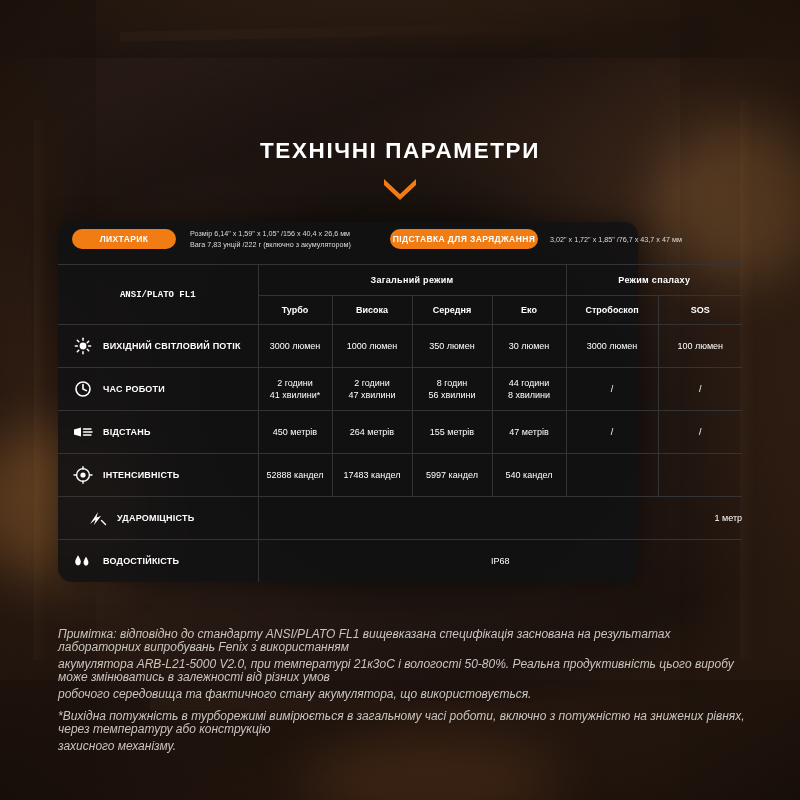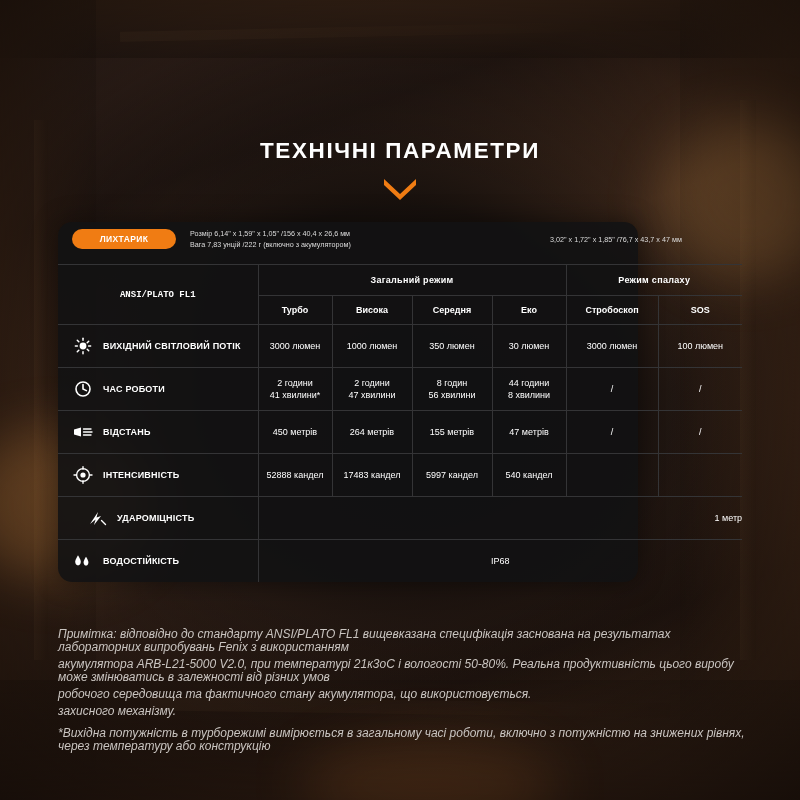--- a/index.html
+++ b/index.html
@@ -213,20 +213,21 @@
     </div>
 
     <div class="panel">
 
       <div class="pill-row">
         <div class="pill" id="pill-torch">ЛИХТАРИК</div>
         <div class="spec-block" id="spec-torch">
           <div>Розмір 6,14" x 1,59" x 1,05" /156 x 40,4 x 26,6 мм</div>
           <div>Вага 7,83 унцій /222 г (включно з акумулятором)</div>
         </div>
+        <div class="pill" id="pill-dock">ПІДСТАВКА ДЛЯ ЗАРЯДЖАННЯ</div>
         <div class="spec-block" id="spec-dock">
           <div>3,02" x 1,72" x 1,85" /76,7 x 43,7 x 47 мм</div>
         </div>
       </div>
 
       <table class="tbl">
         <colgroup>
           <col style="width:200px">
           <col style="width:74px">
           <col style="width:80px">
@@ -379,18 +380,18 @@
             <td class="cell" colspan="6" style="border-right:0;border-bottom:0;">IP68</td>
           </tr>
         </tbody>
       </table>
     </div>
 
     <div class="note">
       <p>Примітка: відповідно до стандарту ANSI/PLATO FL1 вищевказана специфікація заснована на результатах лабораторних випробувань Fenix з використанням</p>
       <p>акумулятора ARB-L21-5000 V2.0, при температурі 21к3оС і вологості 50-80%. Реальна продуктивність цього виробу може змінюватись в залежності від різних умов</p>
       <p>робочого середовища та фактичного стану акумулятора, що використовується.</p>
+      <p style="margin-top:9px;">*Вихідна потужність в турборежимі вимірюється в загальному часі роботи, включно з потужністю на знижених рівнях, через температуру або конструкцію</p>
       <p>захисного механізму.</p>
-      <p style="margin-top:9px;">*Вихідна потужність в турборежимі вимірюється в загальному часі роботи, включно з потужністю на знижених рівнях, через температуру або конструкцію</p>
     </div>
 
   </div>
 </div>
 
 </body></html>

